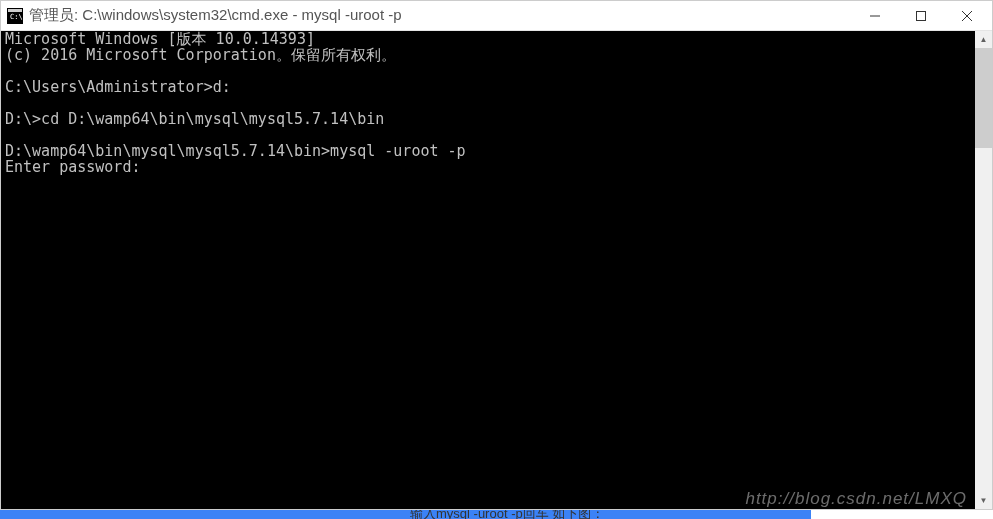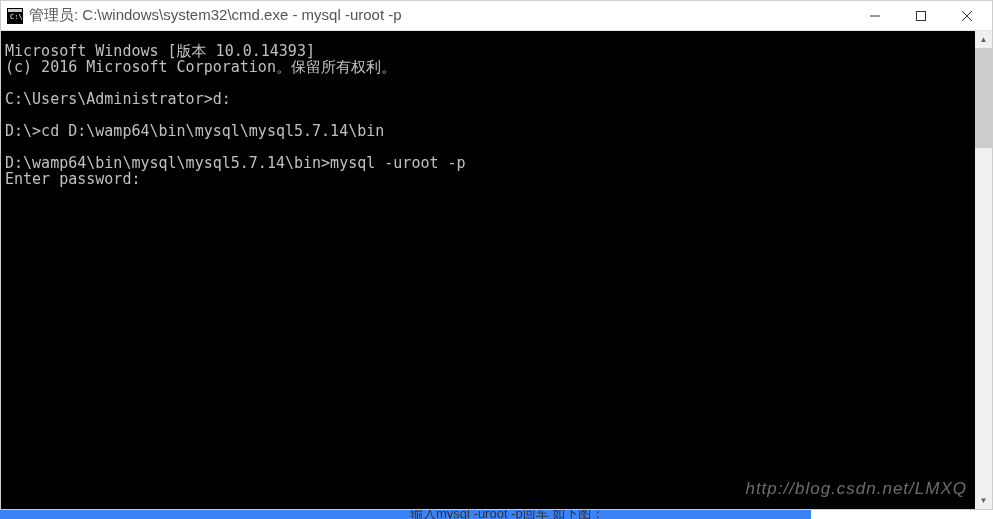--- a/index.html
+++ b/index.html
@@ -66,21 +66,21 @@
       color: #333;
       cursor: pointer;
     }
     .terminal {
       background: #000;
       height: calc(100% - 30px);
       position: relative;
       overflow: hidden;
     }
     .terminal-content {
-      padding: 12px 0 4px 4px;
+      padding: 0 0 4px 4px;
       font-family: "NSimSun", "SimSun", "Consolas", monospace;
       font-size: 15px;
       line-height: 16px;
       color: #c0c0c0;
       white-space: pre;
       letter-spacing: 0;
     }
     .scrollbar {
       position: absolute;
       right: 0;
@@ -110,21 +110,21 @@
     }
     .scroll-thumb {
       position: absolute;
       top: 17px;
       width: 17px;
       height: 100px;
       background: #cdcdcd;
     }
     .watermark {
       position: absolute;
-      bottom: 10px;
+      bottom: 0;
       right: 25px;
       font-family: "Arial", sans-serif;
       font-size: 17px;
       color: rgba(180, 180, 180, 0.6);
       font-style: italic;
       letter-spacing: 1px;
       pointer-events: none;
     }
     .footer-strip {
       position: absolute;

